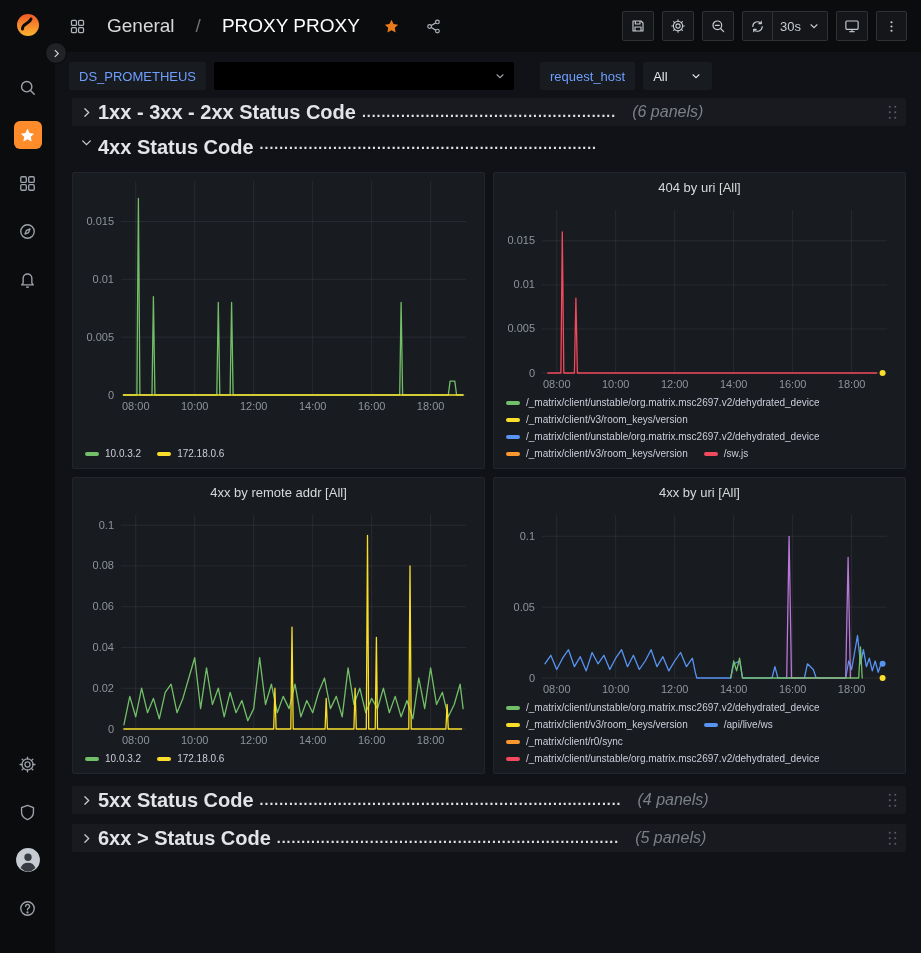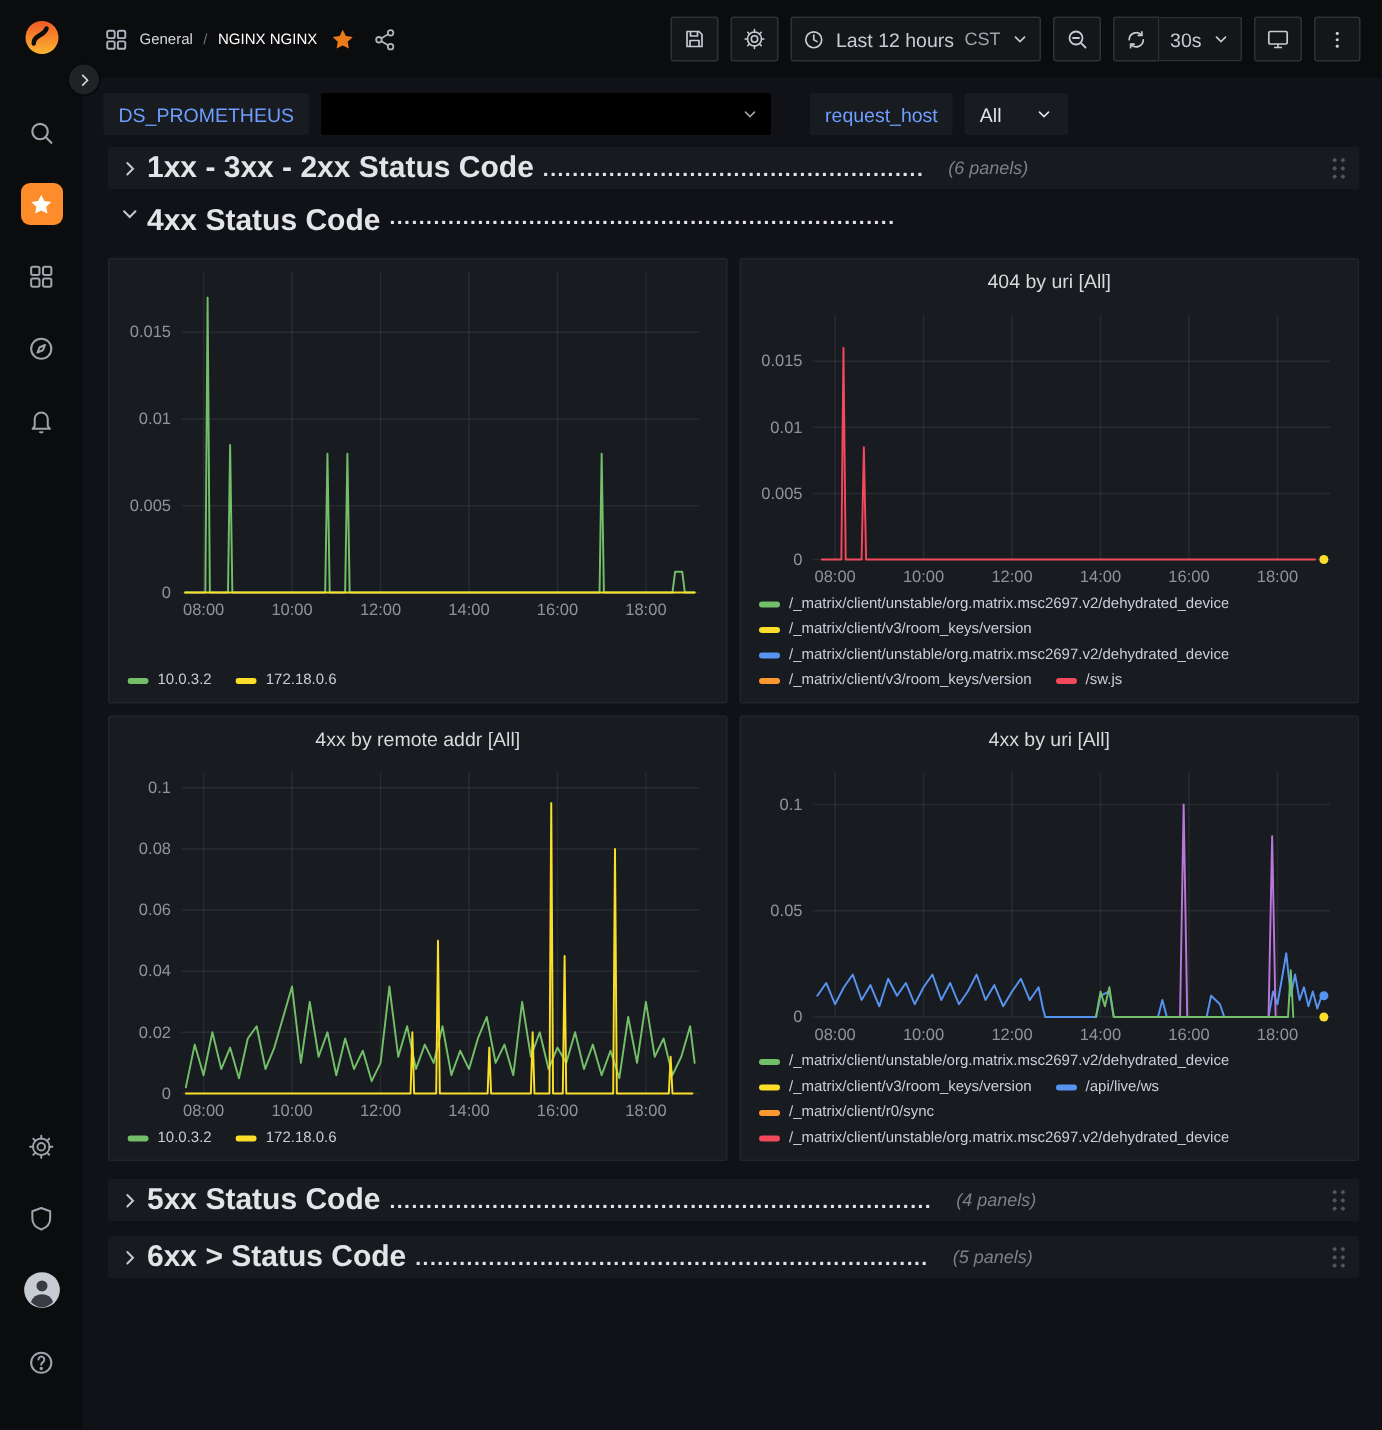--- a/index.html
+++ b/index.html
@@ -17,21 +17,21 @@
                align-items:center;justify-content:center;color:#fff}
   .side-bottom{margin-top:auto;display:flex;flex-direction:column;align-items:center}
   .expand-btn{position:absolute;left:45px;top:42px;width:20px;height:20px;border-radius:50%;
               background:#202226;border:1px solid #08090a;display:flex;align-items:center;
               justify-content:center;color:#d8d9da;z-index:20;cursor:pointer}
 
   
   .main{flex:1;display:flex;flex-direction:column;min-width:0}
   .topbar{height:52px;flex:none;background:#0b0c0e;display:flex;align-items:center;
           padding:0 14px;gap:8px}
-  .crumbs{display:flex;align-items:center;gap:7px;font-size:10px;white-space:nowrap}
+  .crumbs{display:flex;align-items:center;gap:21px;font-size:19px;white-space:nowrap}
   .crumb-icon{color:#aeb4bc;display:flex}
   .crumb-section{color:#d8d9da;cursor:pointer}
   .crumb-sep{color:#6e7076}
   .crumb-title{color:#ffffff;font-weight:500;cursor:pointer}
   .crumb-star{display:flex;cursor:pointer;margin-left:2px}
   .crumb-share{display:flex;cursor:pointer;color:#aeb4bc;margin-left:4px}
   .tool-right{margin-left:auto;display:flex;align-items:center;gap:8px}
   .tbtn{height:30px;min-width:30px;border:1px solid #2e3136;background:#141619;border-radius:2px;
         display:inline-flex;align-items:center;justify-content:center;color:#c7ccd3;
         padding:0 7px;gap:7px;font-size:13px;cursor:pointer;white-space:nowrap}
@@ -54,21 +54,21 @@
   
   .dashboard{flex:1;background:#111217;padding:8px 15px 0 17px;overflow:hidden}
   .row-strip{height:28px;display:flex;align-items:center;background:#181a1f;border-radius:2px;
              padding:0 8px;margin-bottom:10px;cursor:pointer}
   .row-header{height:28px;display:flex;align-items:flex-start;padding:0 8px;margin:0 0 8px;cursor:pointer}
   .row-chevron{color:#c8c9cd;display:flex;width:18px;flex:none}
   .row-chevron.open svg{transform:rotate(90deg)}
   .row-title{font-weight:700;font-size:20px;color:#e3e4e8;white-space:nowrap}
   .row-dots{font-weight:700;font-size:14px;color:#e3e4e8;white-space:nowrap;overflow:hidden;
             margin-left:6px;letter-spacing:1px;flex-shrink:1}
-  .row-count{font-style:italic;color:#7b8087;font-size:12px;margin-left:16px;white-space:nowrap}
+  .row-count{font-style:italic;color:#7b8087;font-size:16px;margin-left:16px;white-space:nowrap}
   .drag-dots{margin-left:auto;width:11px;height:17px;flex:none;cursor:grab;
              background-image:radial-gradient(circle,#54585f 1.2px,transparent 1.4px);
              background-size:5.5px 5.5px}
 
   .panel-grid{display:grid;grid-template-columns:1fr 1fr;gap:8px;margin-bottom:12px}
   .panel{height:295px;background:#181b1f;border:1px solid #22252b;border-radius:2px;
          display:flex;flex-direction:column;overflow:hidden}
   .panel-title{flex:none;height:29px;display:flex;align-items:center;justify-content:center;
                font-size:13px;font-weight:500;color:#d8d9da;cursor:pointer}
   .chart{flex:1;min-height:0;margin:0 6px}
@@ -174,21 +174,21 @@
         <span class="crumb-icon">
           <svg width="17" height="17" viewBox="0 0 24 24" fill="none" stroke="currentColor" stroke-width="1.8">
               <rect x="3.5" y="3.5" width="7" height="7" rx="1.5"></rect>
               <rect x="13.5" y="3.5" width="7" height="7" rx="1.5"></rect>
               <rect x="3.5" y="13.5" width="7" height="7" rx="1.5"></rect>
               <rect x="13.5" y="13.5" width="7" height="7" rx="1.5"></rect>
             </svg>
         </span>
         <span class="crumb-section">General</span>
         <span class="crumb-sep">/</span>
-        <span class="crumb-title">NGINX NGINX</span>
+        <span class="crumb-title">PROXY PROXY</span>
         <span class="crumb-star">
           <svg width="17" height="17" viewBox="0 0 24 24">
               <path fill="#eb7b18" d="M12 2.6l2.9 5.9 6.5.9-4.7 4.5 1.1 6.4L12 17.3l-5.8 3 1.1-6.4L2.6 9.4l6.5-.9z"></path>
             </svg>
         </span>
         <span class="crumb-share">
           <svg width="17" height="17" viewBox="0 0 24 24" fill="none" stroke="currentColor" stroke-width="1.7">
               <circle cx="17.5" cy="5.5" r="2.6"></circle>
               <circle cx="6.5" cy="12" r="2.6"></circle>
               <circle cx="17.5" cy="18.5" r="2.6"></circle>
@@ -203,31 +203,20 @@
               <path d="M4.5 4.5h12l3 3v12h-15z"></path>
               <path d="M8 4.5V9h7V4.5"></path>
               <path d="M7.5 19.5v-6h9v6"></path>
             </svg>
         </button>
         <button class="tbtn">
           <svg width="16" height="16" viewBox="0 0 24 24" fill="none" stroke="currentColor" stroke-width="1.6" stroke-linecap="round">
               <circle cx="12" cy="12" r="3.2"></circle>
               <circle cx="12" cy="12" r="7"></circle>
               <path d="M12 2.6v2.6M18.7 5.3l-1.8 1.8M21.4 12h-2.6M18.7 18.7l-1.8-1.8M12 21.4v-2.6M5.3 18.7l1.8-1.8M2.6 12h2.6M5.3 5.3l1.8 1.8"></path>
-            </svg>
-        </button>
-        <button class="tbtn">
-          <svg width="15" height="15" viewBox="0 0 24 24" fill="none" stroke="currentColor" stroke-width="1.8" stroke-linecap="round">
-              <circle cx="12" cy="12" r="8.5"></circle>
-              <path d="M12 7v5l3.5 2"></path>
-            </svg>
-          <span>Last 12 hours</span>
-          <span class="tz">CST</span>
-          <svg width="12" height="12" viewBox="0 0 24 24" fill="none" stroke="currentColor" stroke-width="2.2" stroke-linecap="round">
-              <path d="M6 9.5l6 6 6-6"></path>
             </svg>
         </button>
         <button class="tbtn">
           <svg width="16" height="16" viewBox="0 0 24 24" fill="none" stroke="currentColor" stroke-width="1.8" stroke-linecap="round">
               <circle cx="11" cy="11" r="6.5"></circle>
               <path d="M15.8 15.8L20.5 20.5"></path>
               <path d="M8 11h6"></path>
             </svg>
         </button>
         <div class="btn-group">

